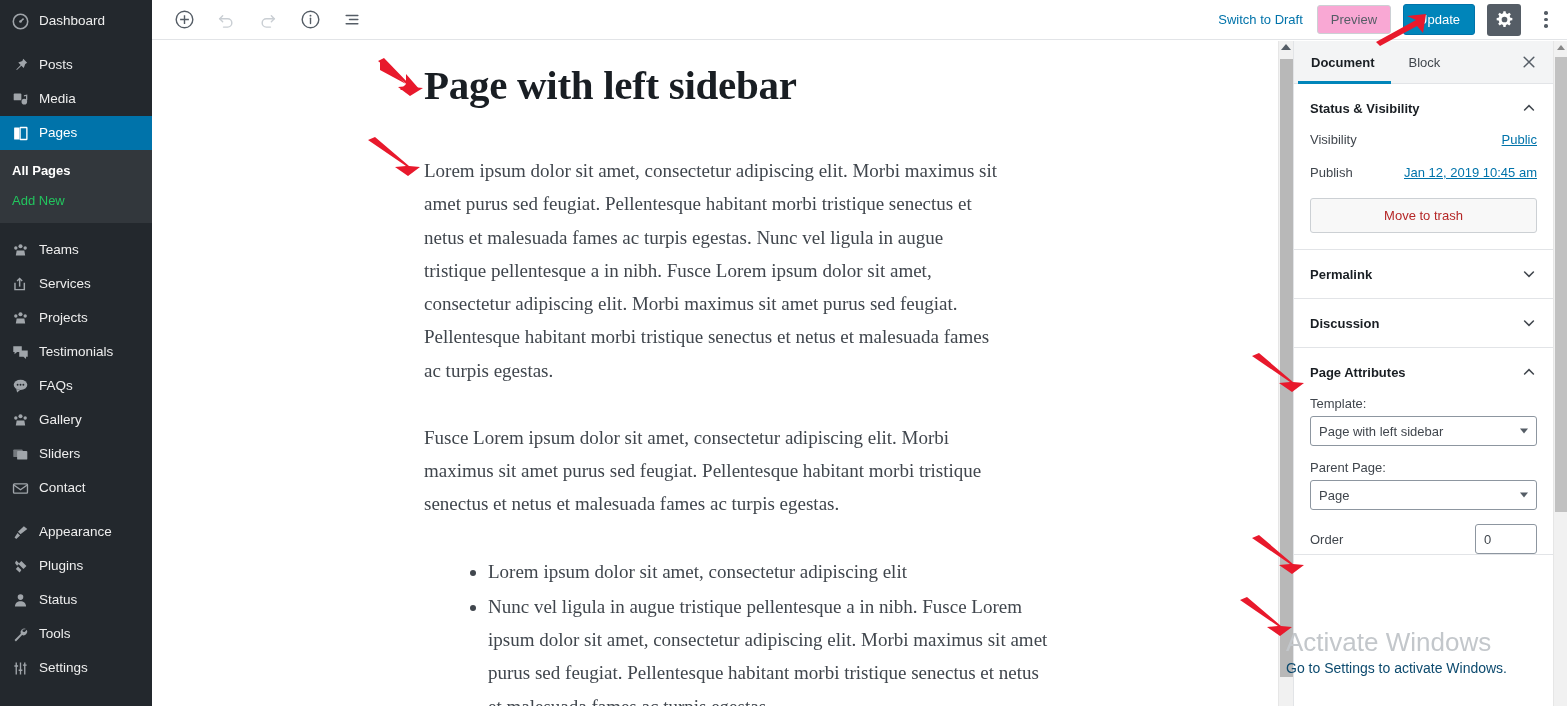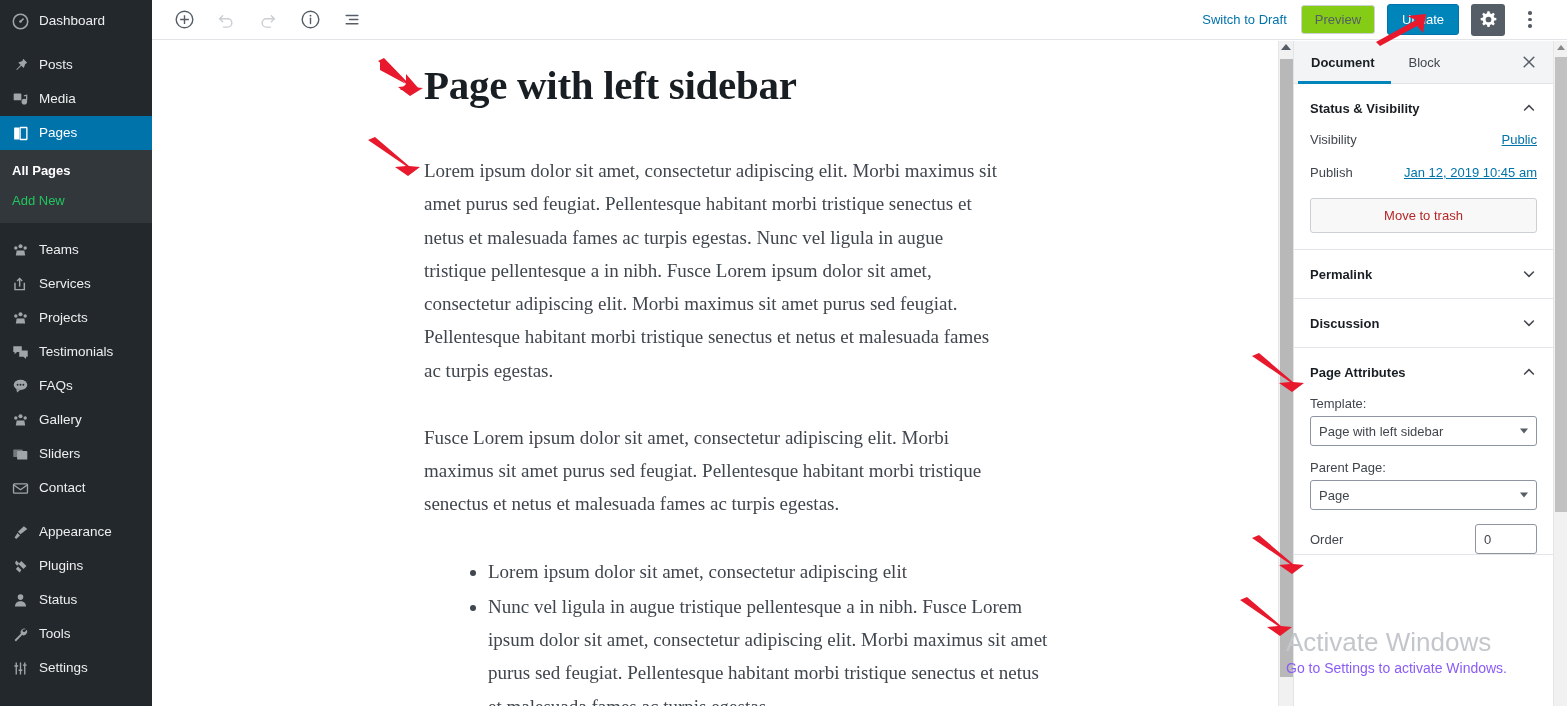--- a/index.html
+++ b/index.html
@@ -59,28 +59,28 @@
   }
   .tb-left { display: flex; align-items: center; gap: 10px; padding-left: 16px; }
   .tb-btn {
     width: 32px; height: 32px; display: inline-flex;
     align-items: center; justify-content: center;
     color: #555d66; background: none; border: none;
   }
   .tb-btn.dim { color: #c9ced3; }
   .tb-right {
     margin-left: auto; display: flex; align-items: center;
-    gap: 12px; padding-right: 24px;
+    gap: 12px; padding-right: 8px;
   }
   .link-draft {
     color: #0073aa; font-size: 13px; text-decoration: none;
     padding: 4px 2px;
   }
   .btn-preview {
-    font-size: 13px; color: #555d66; background: #84cc16;
+    font-size: 13px; color: #555d66; background: #f9a8d4;
     border: 1px solid #ccd0d4; border-radius: 3px;
     padding: 6px 13px; line-height: 1.2;
   }
   .btn-update {
     font-size: 13px; color: #fff; background: #0085ba;
     border: 1px solid #0073aa; border-radius: 3px;
     padding: 7px 14px; line-height: 1.2; font-weight: 400;
   }
   .btn-gear {
     width: 34px; height: 32px; background: #555d66; border-radius: 3px;
@@ -214,21 +214,21 @@
     position: absolute; top: 16px; left: 1px; width: 12px; height: 455px;
     background: #c1c1c1;
   }
 
   
   .watermark {
     position: absolute; left: 1286px; top: 628px;
     color: #bdc2c7; pointer-events: none; z-index: 30;
   }
   .wm-1 { font-size: 26px; line-height: 1.15; color: #c3c7cb; }
-  .wm-2 { font-size: 14px; line-height: 1.5; color: #8b5cf6; }
+  .wm-2 { font-size: 14px; line-height: 1.5; color: #0c4a6e; }
 
   
   .arrow { position: absolute; z-index: 40; pointer-events: none; }
 </style>
 </head>
 <body>
 
 <div class="app">
 
   <nav class="adminmenu">

